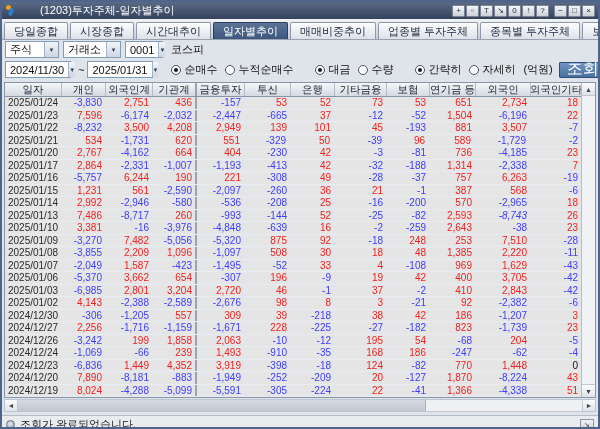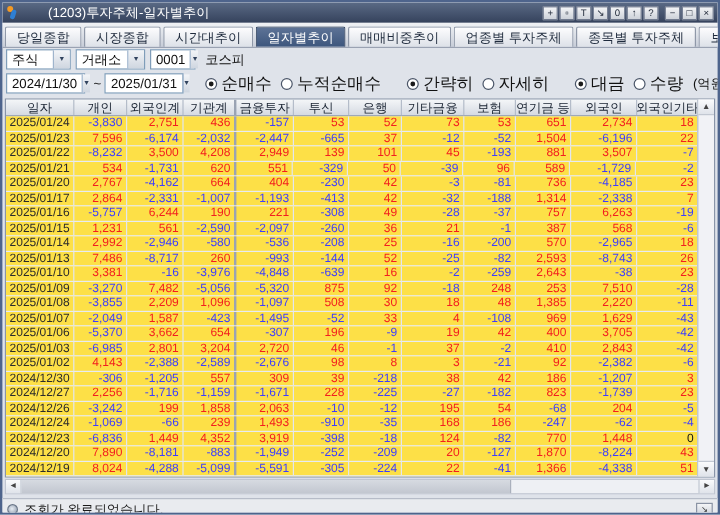--- a/index.html
+++ b/index.html
@@ -49,38 +49,38 @@
   .combo.w1 { width: 54px; } .combo.w2 { width: 58px; } .combo.w3 { width: 38px; }
   .combo.date { width: 66px; }
   .plain-label { font-size: 11px; color: #111; margin: 0 4px; white-space: nowrap; }
   .tilde { margin: 0 3px; color: #111; }
   .radio-group { display: flex; align-items: center; margin-left: 14px; }
   .radio-opt { display: flex; align-items: center; margin-right: 8px; white-space: nowrap; }
   .radio-circle { width: 10px; height: 10px; border-radius: 50%; border: 1px solid #4a5568;
                   background: #ffffff; margin-right: 3px; position: relative; flex: none; }
   .radio-circle.checked::after { content: ""; position: absolute; left: 2px; top: 2px;
                   width: 4px; height: 4px; border-radius: 50%; background: #1a1a1a; }
-  .radio-label { font-size: 14px; color: #111; }
+  .radio-label { font-size: 11px; color: #111; }
   .t2-spacer { flex: 1; }
   .unit-label { font-size: 11px; color: #111; margin-right: 4px; white-space: nowrap; }
   .act-btn { height: 16px; padding: 0 7px; margin-left: 2px; color: #ffffff; font-size: 16px;
              border: 1px solid #2f4f72; border-radius: 1px; display: flex; align-items: center;
              background: linear-gradient(#7296c2, #48709e); white-space: nowrap; }
 
   
   .table-wrap { margin: 2px 2px 0 2px; border: 1px solid #8894a8; background: #ffffff;
                 display: flex; flex: none; height: 316px; }
   .grid { flex: 1; display: flex; flex-direction: column; overflow: hidden; }
   .hrow { height: 14px; display: flex; background: linear-gradient(#f4f6f8, #d5dae2);
           border-bottom: 1px solid #8894a8; flex: none; }
   .hcell { font-size: 10.5px; color: #16202f; display: flex; align-items: center;
            justify-content: center; border-right: 1px solid #b4bcc9; white-space: nowrap;
            overflow: hidden; flex: none; }
   .row { height: 12.5px; display: flex; border-bottom: 1px solid #e7ebf3; flex: none;
-         background: #fde047; }
+         background: #e5e5e5; }
   .cell { font-size: 10px; display: flex; align-items: center; justify-content: flex-end;
           padding-right: 3px; border-right: 1px solid #e2e6ef; white-space: nowrap;
           overflow: hidden; flex: none; }
   .cell.date { justify-content: center; color: #2b2b2b; padding-right: 0; }
   .cell.thick, .hcell.thick { border-right: 2px solid #9aa3b3; }
   .cell.last, .hcell.last { flex: 1 1 auto; border-right: none; }
   .pos { color: #f21f1f; } .neg { color: #3d3dff; } .zero { color: #111111; }
 
   .vscroll { width: 14px; border-left: 1px solid #b4bcc9; background: #f1f2f6;
              display: flex; flex-direction: column; flex: none; }
@@ -187,36 +187,36 @@
       </span>
       <span class="radio-opt">
         <span class="radio-circle"></span>
         <span class="radio-label">누적순매수</span>
       </span>
     </div>
 
     <div class="radio-group">
       <span class="radio-opt">
         <span class="radio-circle checked"></span>
+        <span class="radio-label">대금</span>
+      </span>
+      <span class="radio-opt">
+        <span class="radio-circle"></span>
+        <span class="radio-label">수량</span>
+      </span>
+    </div>
+
+    <div class="radio-group">
+      <span class="radio-opt">
+        <span class="radio-circle checked"></span>
         <span class="radio-label">간략히</span>
       </span>
       <span class="radio-opt">
         <span class="radio-circle"></span>
         <span class="radio-label">자세히</span>
-      </span>
-    </div>
-
-    <div class="radio-group">
-      <span class="radio-opt">
-        <span class="radio-circle checked"></span>
-        <span class="radio-label">대금</span>
-      </span>
-      <span class="radio-opt">
-        <span class="radio-circle"></span>
-        <span class="radio-label">수량</span>
       </span>
     </div>
 
     <span class="t2-spacer"></span>
     <span class="unit-label">(억원)</span>
     <div class="act-btn">조회</div>
     <div class="act-btn">인쇄</div>
 
   </div>
 
@@ -367,21 +367,21 @@
             <div class="cell date" style="width: 57px;">2025/01/13</div>
             <div class="cell pos" style="width: 44px;">7,486</div>
             <div class="cell neg" style="width: 47px;">-8,717</div>
             <div class="cell thick pos" style="width: 44px;">260</div>
             <div class="cell neg" style="width: 48px;">-993</div>
             <div class="cell neg" style="width: 46px;">-144</div>
             <div class="cell pos" style="width: 44px;">52</div>
             <div class="cell neg" style="width: 52px;">-25</div>
             <div class="cell neg" style="width: 43px;">-82</div>
             <div class="cell pos" style="width: 46px;">2,593</div>
-            <div class="cell neg" style="width: 55px;">-8,743</div>
+            <div class="cell neg" style="width: 55px; font-style: italic;">-8,743</div>
             <div class="cell last pos" style="width: 48px;">26</div>
           </div>
           <div class="row">
             <div class="cell date" style="width: 57px;">2025/01/10</div>
             <div class="cell pos" style="width: 44px;">3,381</div>
             <div class="cell neg" style="width: 47px;">-16</div>
             <div class="cell thick neg" style="width: 44px;">-3,976</div>
             <div class="cell neg" style="width: 48px;">-4,848</div>
             <div class="cell neg" style="width: 46px;">-639</div>
             <div class="cell pos" style="width: 44px;">16</div>

